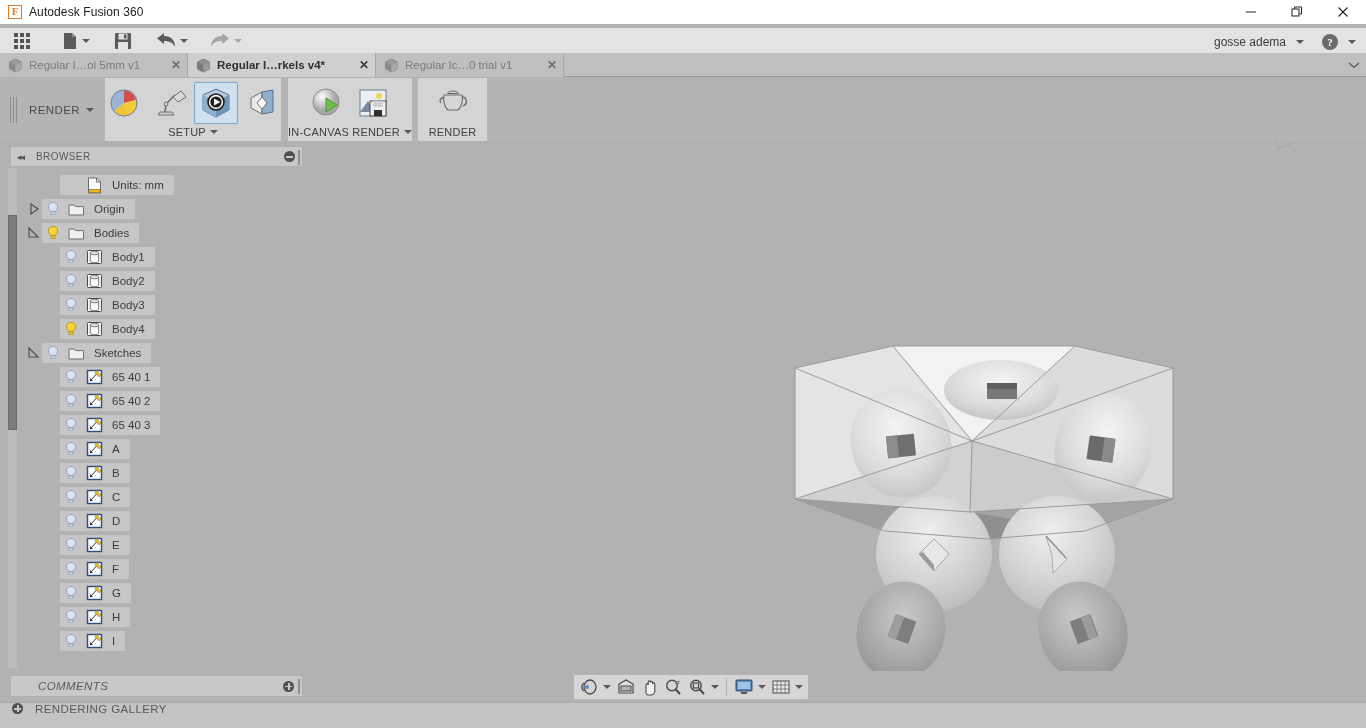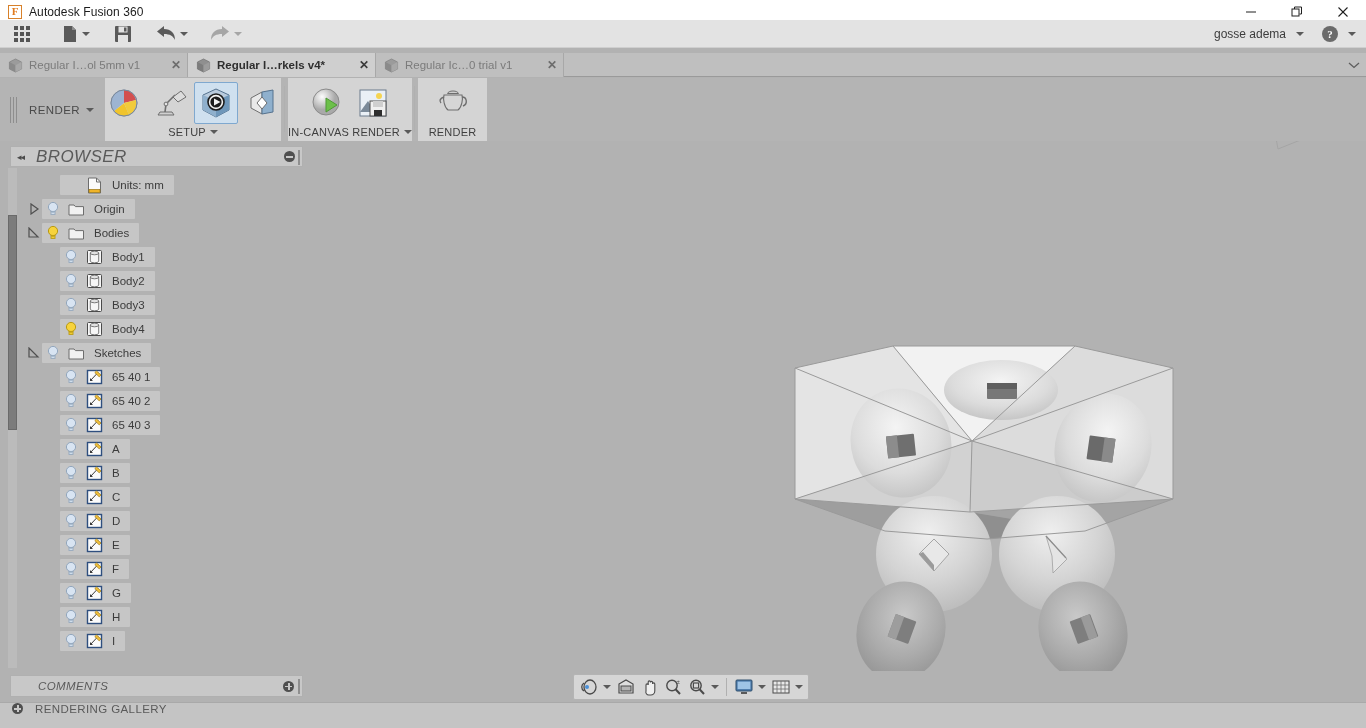--- a/index.html
+++ b/index.html
@@ -34,23 +34,23 @@
   .title-text { font-size: 12px; color: #1c1c1c; letter-spacing: .1px; }
   .win-controls { position: absolute; right: 0; top: 0; height: 24px; display: flex; }
   .win-btn {
     width: 46px; height: 24px; display: flex; align-items: center; justify-content: center;
     color: #202020;
   }
   .win-btn svg { display: block; }
 
   
   .qabar {
-    position: absolute; top: 20px; left: 0; width: 1366px; height: 28px;
+    position: absolute; top: 28px; left: 0; width: 1366px; height: 28px;
     background: #e3e3e3;
-    display: flex; align-items: flex-start;
+    display: flex; align-items: flex-end;
     border-bottom: 1px solid #cfcfcf;
   }
   .qa-item { display: flex; align-items: center; height: 28px; padding: 0 5px; }
   .qa-sep { width: 10px; }
   .caret-down {
     width: 0; height: 0; margin-left: 4px;
     border-left: 4px solid transparent; border-right: 4px solid transparent;
     border-top: 4px solid #5a5a5a;
   }
   .caret-down.dim { border-top-color: #a6a6a6; }
@@ -121,21 +121,21 @@
   .tool-btn.selected { border-color: #7fa8cf; background: #cfe0ef; }
   .vdiv { position: absolute; top: 8px; width: 1px; height: 46px; background: #b0b0b0; }
 
   
   .browser-hd {
     position: absolute; left: 10px; top: 146px; width: 293px; height: 21px;
     background: #c8c8c8; border: 1px solid #b0b0b0;
     display: flex; align-items: center;
   }
   .bh-arrows { font-size: 9px; color: #4b4b4b; margin-left: 6px; letter-spacing: -1px; }
-  .bh-title { font-size: 17px; color: #5a5a5a; margin-left: 12px; letter-spacing: .4px; font-style: italic; }
+  .bh-title { font-size: 10px; color: #5a5a5a; margin-left: 12px; letter-spacing: .4px; }
   .bh-minus {
     margin-left: auto; margin-right: 7px; width: 11px; height: 11px; border-radius: 50%;
     background: #4f4f4f; position: relative;
   }
   .bh-minus::after {
     content: ""; position: absolute; left: 2px; right: 2px; top: 5px; height: 1.5px; background: #c8c8c8;
   }
   .bh-handle {
     position: absolute; right: 2px; top: 3px; width: 2px; height: 15px;
     border-left: 1px solid #8f8f8f; border-right: 1px solid #8f8f8f;

